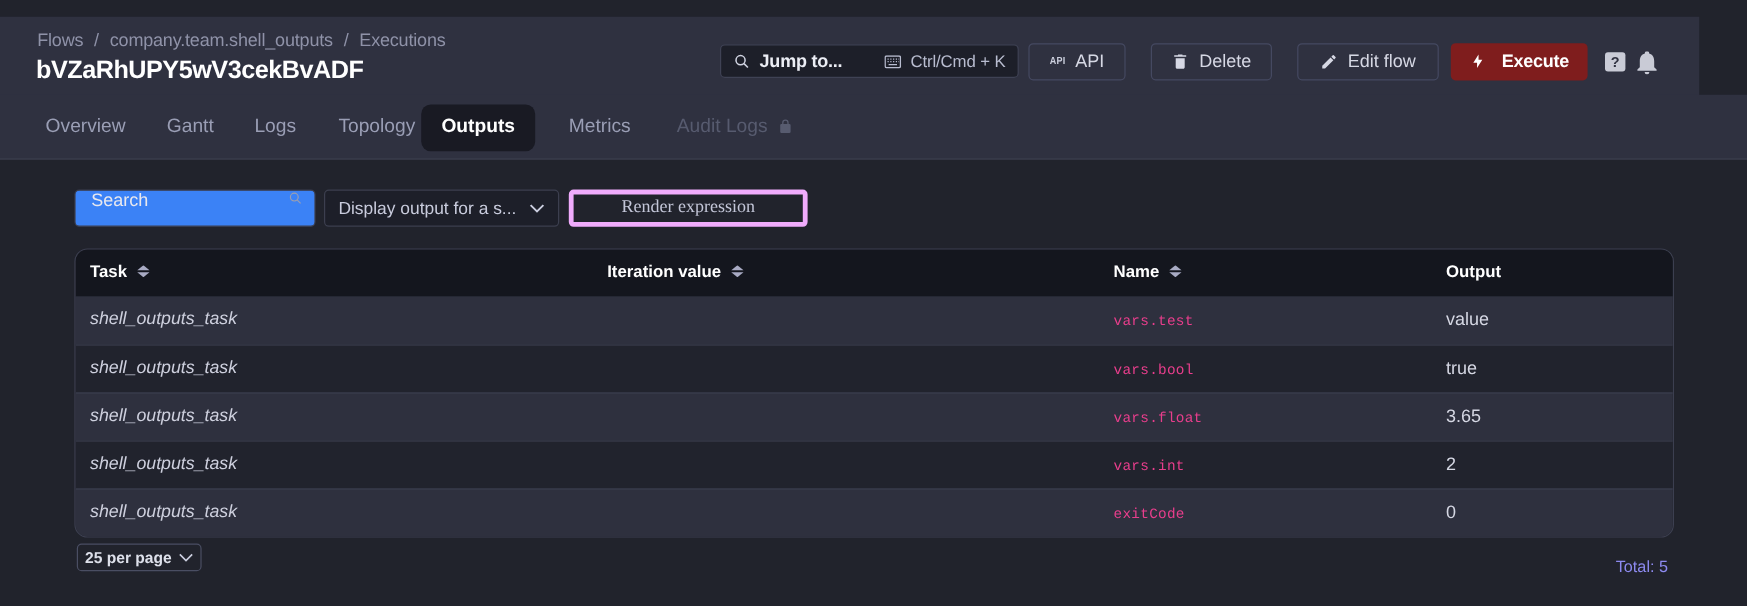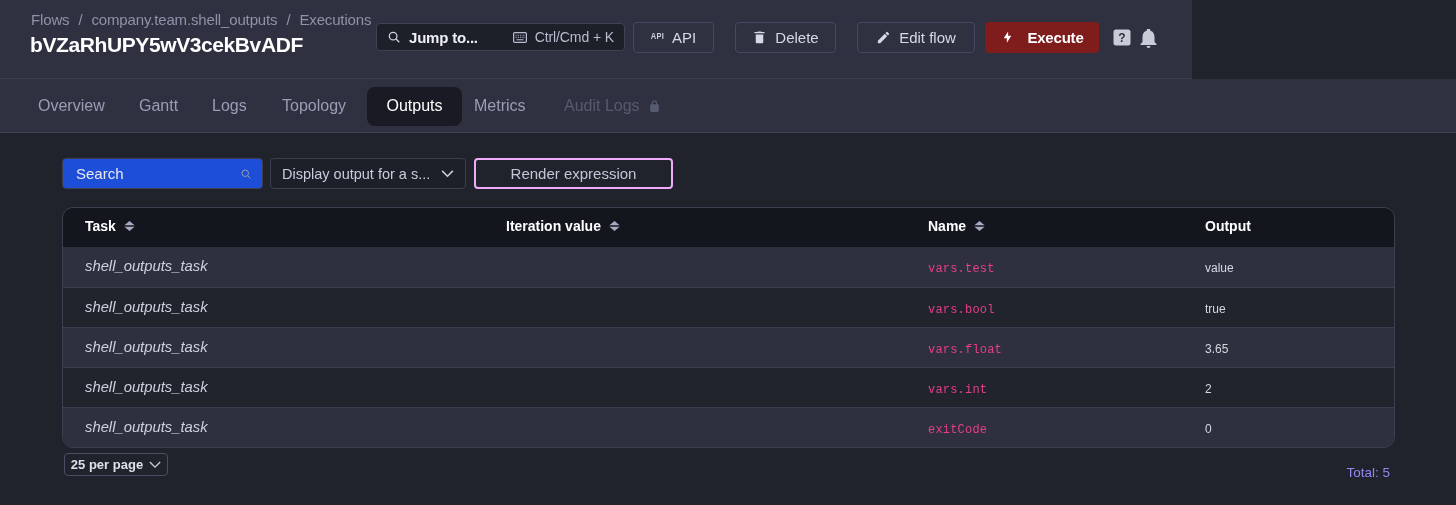--- a/index.html
+++ b/index.html
@@ -1,20 +1,20 @@
 <!DOCTYPE html>
 <html><head>
 <meta charset="utf-8">
 <style>
 * { margin:0; padding:0; box-sizing:border-box; }
 html,body { width:1456px; height:505px; overflow:hidden; }
 body { font-family:"Liberation Sans", sans-serif; background:#21232c; position:relative; }
 
 
-.topbar { position:absolute; left:0; top:0; width:1192px; height:79px; background:#2f3140; border-bottom:1px solid #3a3d4c; }
+.topbar { position:absolute; left:0; top:14px; width:1416px; height:79px; background:#2f3140; border-bottom:1px solid #3a3d4c; }
 .crumbs { position:absolute; left:31px; top:11px; font-size:15px; color:#8f92a8; letter-spacing:-0.15px; }
 .crumbs .sep { margin:0 9px; }
 .title { position:absolute; left:30px; top:33px; font-size:21px; font-weight:bold; color:#ffffff; letter-spacing:-0.4px; }
 
 .topright { position:absolute; right:35px; top:-2.5px; height:79px; display:flex; align-items:center; }
 .jump { width:249px; height:28px; background:#1d1f29; border:1px solid #3f4254; border-radius:4px; display:flex; align-items:center; padding:0 10px; }
 .jump .jt { color:#eceef5; font-weight:bold; font-size:15px; margin-left:8px; letter-spacing:-0.2px;}
 .jump .kbd { margin-left:auto; display:flex; align-items:center; color:#b9bdd0; font-size:14px; letter-spacing:-0.1px;}
 .jump .kbd svg { margin-right:8px; }
 .btn { height:31px; border:1px solid #454961; border-radius:4px; background:transparent; color:#d6d8e4; font-size:15px; display:flex; align-items:center; justify-content:center; margin-left:21px; }
@@ -23,48 +23,48 @@
 .btn.del { width:101px; }
 .btn.edit { width:118px; }
 .btn.exec { width:114px; background:#7f1d1d; border:none; color:#ffffff; font-weight:bold; letter-spacing:-0.2px; margin-left:10px;}
 .helpico { margin-left:14px; height:17px; margin-top:1px; }
 .bellico { margin-left:9px; height:19px; margin-top:2px; }
 .apiico { font-size:7.5px; font-weight:bold; color:#cdd0de; letter-spacing:0.3px; line-height:1; transform:scaleY(1.15); }
 
 
 .tabbar { position:absolute; left:0; top:79px; width:1456px; height:54px; background:#2f3140; border-bottom:1px solid #3d404f; }
 .tab { position:absolute; top:1px; height:52px; line-height:52px; color:#9a9eb5; font-size:16px; }
-.tabbox { position:absolute; left:367px; top:8px; width:95px; height:39px; background:#191a23; border-radius:8px; color:#ffffff; font-weight:normal; font-size:16px; text-align:center; line-height:38px; }
+.tabbox { position:absolute; left:351px; top:8px; width:95px; height:39px; background:#191a23; border-radius:8px; color:#ffffff; font-weight:bold; font-size:16px; text-align:center; line-height:38px; }
 .tab.disabled { color:#575b6f; }
 .tab.disabled svg { vertical-align:-1.5px; margin-left:4px; }
 
 
 .filterrow { position:absolute; left:62px; top:158px; display:flex; }
-.search { width:201px; height:31px; background:#1d4ed8; border:1px solid #3c3f4f; border-radius:4px; display:flex; align-items:center; padding:0 10px 0 13px; }
+.search { width:201px; height:31px; background:#3b82f6; border:1px solid #3c3f4f; border-radius:4px; display:flex; padding:0 10px 0 13px; }
 .search .ph { color:#e8e8ee; font-size:15px; }
 .search svg { margin-left:auto; }
 .seldrop { width:196px; height:31px; background:#1d1f29; border:1px solid #3c3f4f; border-radius:4px; display:flex; align-items:center; padding:0 11px; margin-left:7px; color:#c9ccdd; font-size:14.5px; }
 .seldrop svg { margin-left:auto; }
-.render { width:199px; height:31px; background:transparent; border:2px solid #f0abfc; border-radius:4px; display:flex; align-items:center; justify-content:center; margin-left:8px; color:#c3c6d8; font-size:15px; }
+.render { width:199px; height:31px; background:transparent; border:4px solid #f0abfc; border-radius:4px; display:flex; align-items:center; justify-content:center; margin-left:8px; color:#c3c6d8; font-size:15px;font-family:Liberation Serif, serif; }
 
 
 .tbl { position:absolute; left:62px; top:207px; width:1333px; border-radius:11px; overflow:hidden; border:1px solid #3c3f50; }
 .thead { height:39px; background:#14161e; display:flex; align-items:center; }
 .th { color:#ffffff; font-weight:bold; font-size:14px; display:flex; align-items:center; position:relative; top:-1.5px; }
 .th svg { margin-left:8px; }
 .row { height:40px; display:flex; align-items:center; border-top:1px solid #3b3e4e; }
 .row.odd { background:#2e303e; }
 .row.even { background:#21232d; }
-.c1 { width:434px; padding-left:22px; }
+.c1 { width:434px; padding-left:12px; }
 .c2 { width:422px; padding-left:9px; }
 .c3 { width:277px; padding-left:9px; }
 .c4 { flex:1; padding-left:9px; }
 .taskname { font-style:italic; color:#ced0de; font-size:14.8px; position:relative; top:-1px; }
 .varname { font-family:"Liberation Mono", monospace; font-size:12px; color:#e83e8c; letter-spacing:0.2px; }
-.outval { color:#d5d7e3; font-size:12px; }
+.outval { color:#d5d7e3; font-size:15px; }
 
 
 .perpage { position:absolute; left:64px; top:453px; width:104px; height:23px; border:1px solid #4a4e63; border-radius:4px; display:flex; align-items:center; justify-content:center; color:#dde0ea; font-size:13px; font-weight:bold; }
 .perpage svg { margin-left:6px; }
 .total { position:absolute; top:465px; right:66px; color:#8d8af0; font-size:13.5px; }
 </style>
 </head>
 <body>
 <div class="topbar">
   <div class="crumbs">Flows<span class="sep">/</span>company.team.shell_outputs<span class="sep">/</span>Executions</div>

